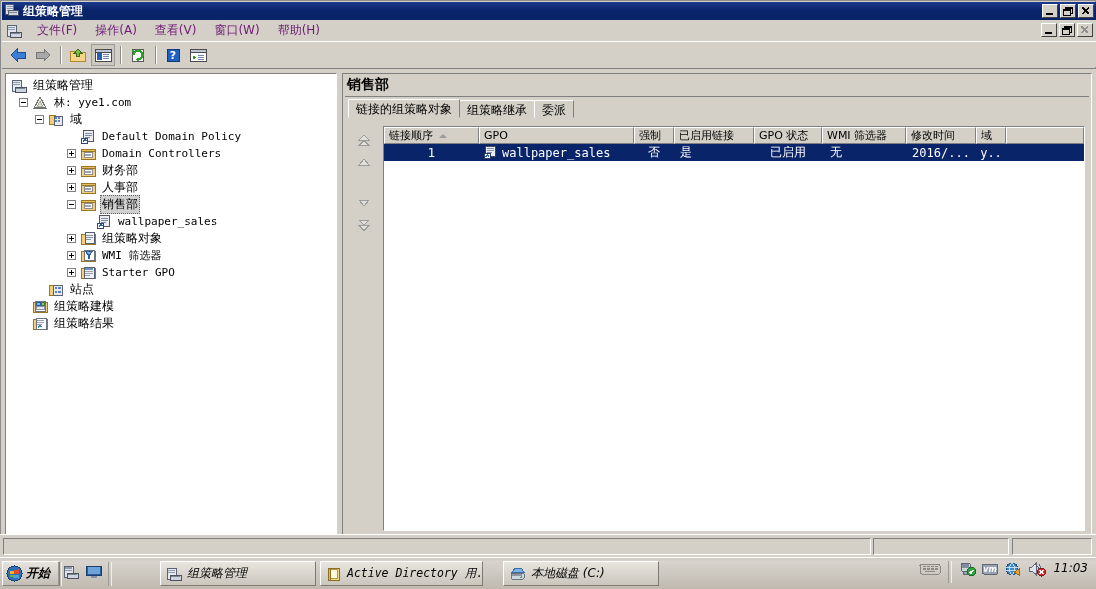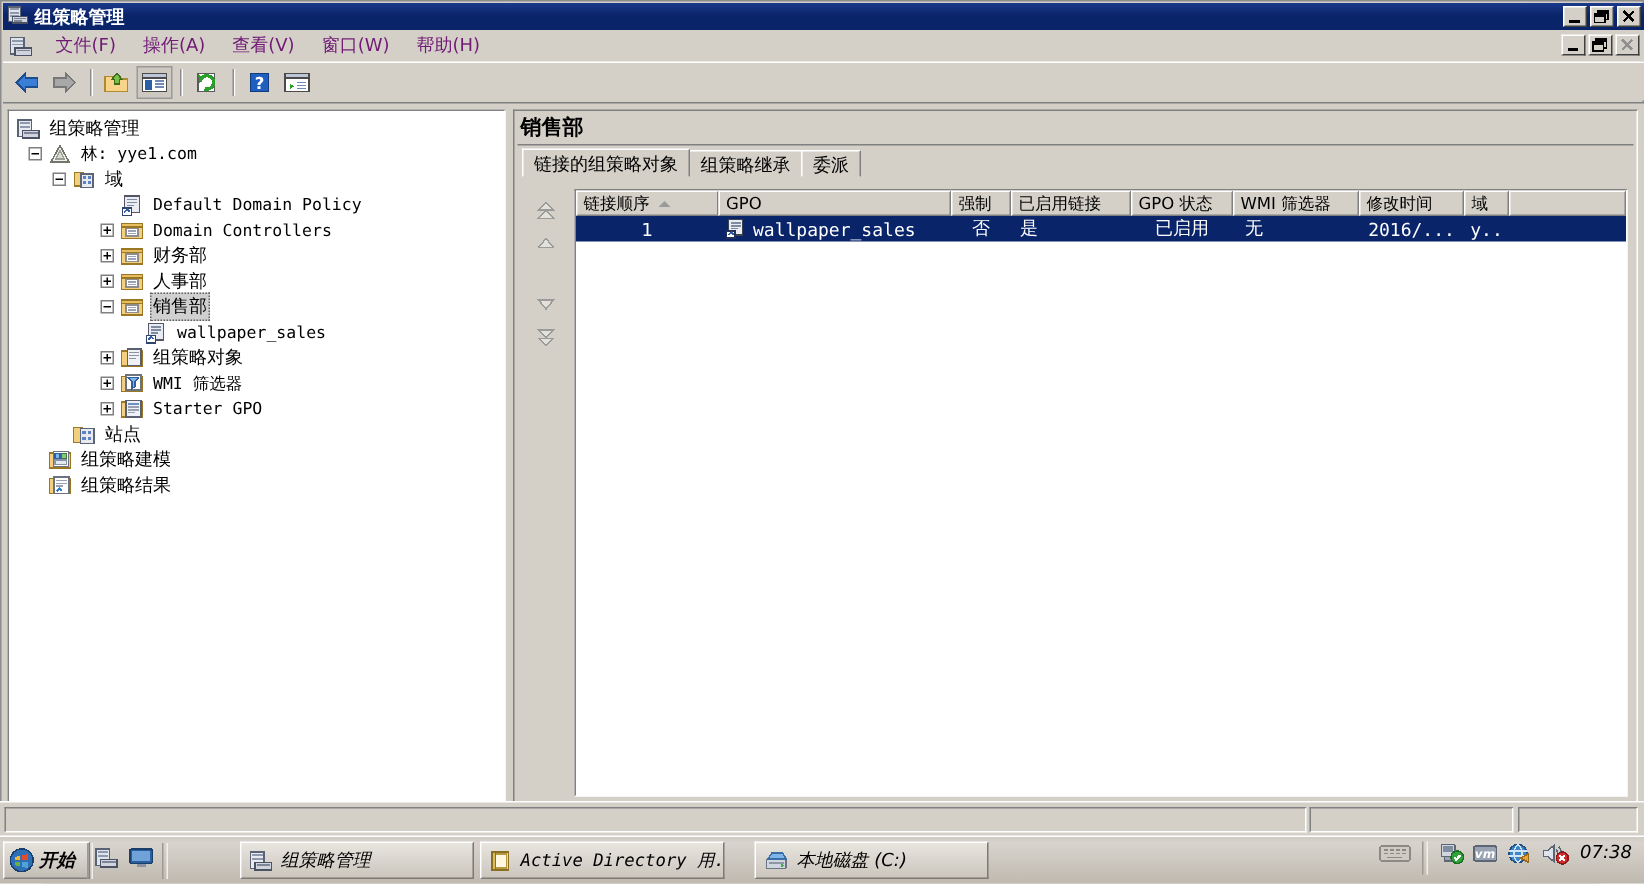--- a/index.html
+++ b/index.html
@@ -1017,17 +1017,17 @@
         </svg>
       </span>
       <span class="tray-ico">
         <svg width="20" height="16" viewBox="0 0 20 16">
           <path d="M2 6 h3 l4 -3.5 v11 l-4 -3.5 h-3 z" fill="#dfe4ec" stroke="#5d6675"></path>
           <path d="M10.4 5.3 a4 4 0 0 1 0 5.4 M12.3 3.6 a6.6 6.6 0 0 1 0 8.8" stroke="#5d6675" stroke-width="1.1" fill="none"></path>
           <circle cx="14.5" cy="11" r="4" fill="#d12b2b" stroke="#8e1818"></circle>
           <path d="M12.6 9.1 L16.4 12.9 M16.4 9.1 L12.6 12.9" stroke="#ffffff" stroke-width="1.5"></path>
         </svg>
       </span>
-      <span class="clock">07:38</span>
+      <span class="clock">11:03</span>
     </div>
   </div>
 
 </div>
 
 </body></html>

